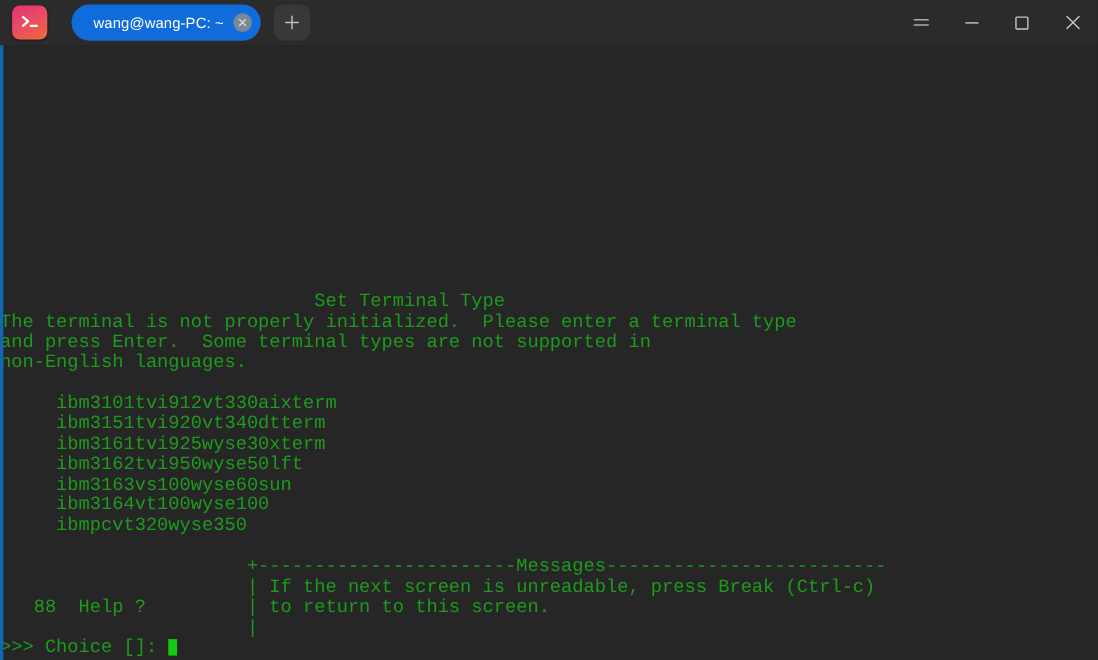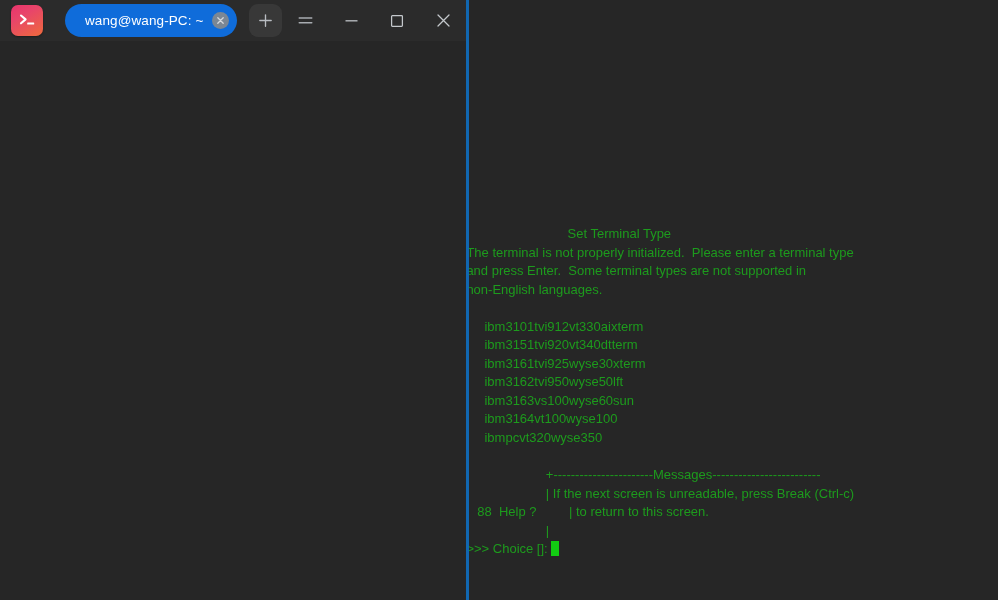--- a/index.html
+++ b/index.html
@@ -11,21 +11,21 @@
     width: 998px;
     height: 600px;
     overflow: hidden;
     font-family: "DejaVu Sans Mono", monospace;
   }
 
   .window {
     width: 998px;
     height: 600px;
     display: flex;
-    flex-direction: row;
+    flex-direction: column;
     background: #262626;
     position: relative;
   }
 
   
   .titlebar {
     height: 41px;
     min-height: 41px;
     background: #2b2b2b;
     display: flex;
@@ -120,22 +120,22 @@
     width: 3px;
     background: #1167b1;
     z-index: 3;
   }
 
   .screen {
     position: absolute;
     left: 0;
     top: 0;
     width: 998px;
-    font-family: Liberation Sans, sans-serif;
-    font-size: 13px;
+    font-family: Liberation Mono, monospace;
+    font-size: 17px;
     line-height: 18.55px;
     color: #1d9b1d;
     white-space: pre;
     letter-spacing: 0px;
     padding-left: 0px;
   }
   .screen .row { height: 18.55px; }
 
   .cursor {
     display: inline-block;

